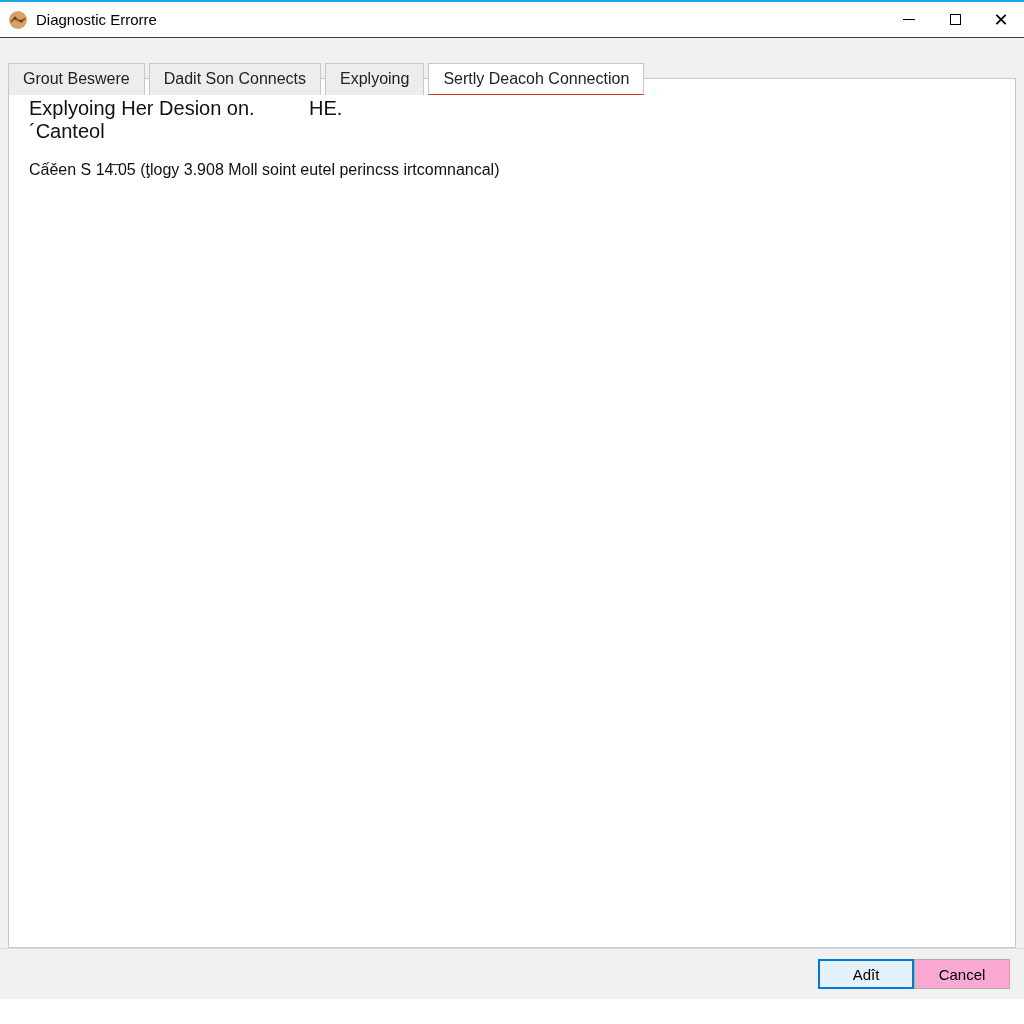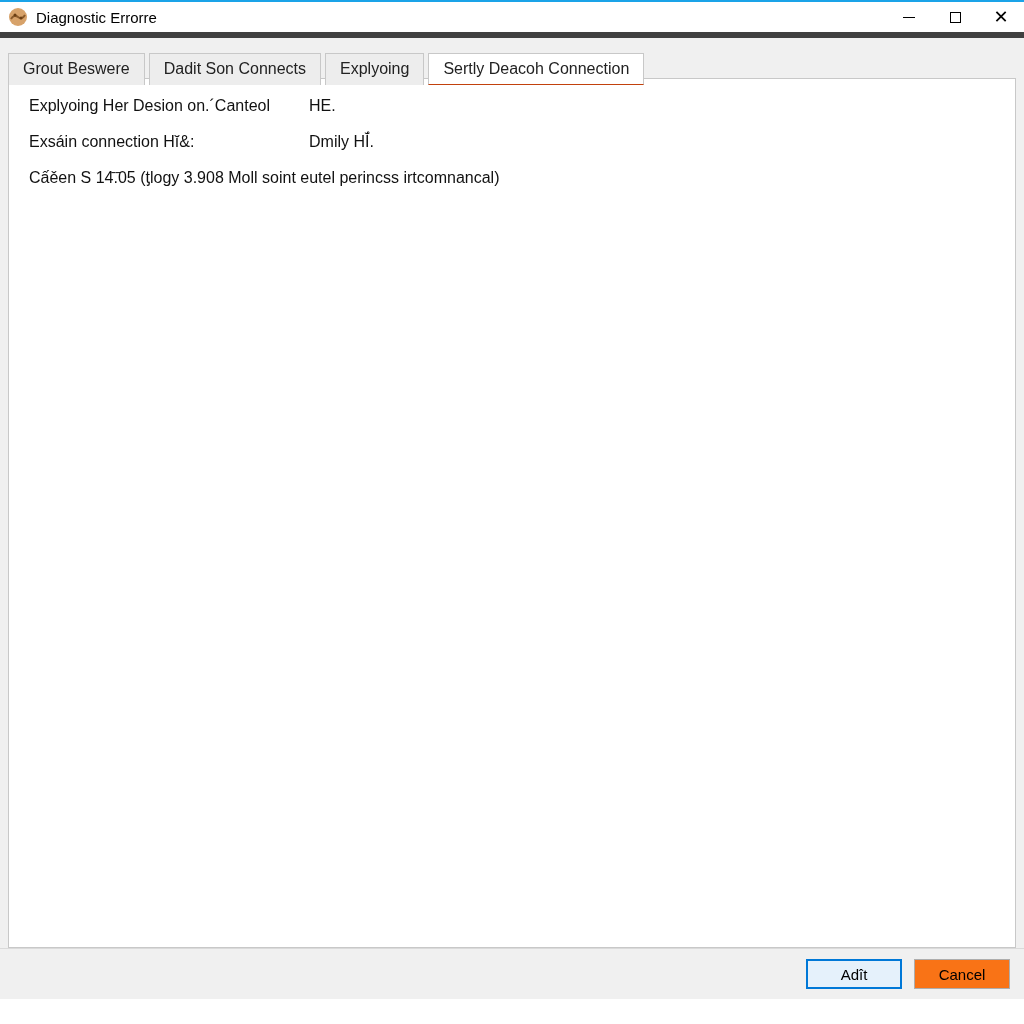--- a/index.html
+++ b/index.html
@@ -1,37 +1,37 @@
 <!DOCTYPE html>
 <html><head>
 <meta charset="utf-8">
 <style>
 * { box-sizing: border-box; margin: 0; padding: 0; }
 html, body { width: 1024px; height: 1024px; overflow: hidden; font-family: "Segoe UI", Tahoma, sans-serif; font-size: 15px; background: #fff; }
 .window { width: 1024px; height: 1024px; display: flex; flex-direction: column; border-top: 2px solid #1aa3e8; }
-.titlebar { height: 36px; background: #fff; display: flex; align-items: center; padding: 0 0 0 8px; border-bottom: 6px solid #404040; }
+.titlebar { height: 36px; background: #fff; display: flex; align-items: center; padding: 0 0 0 8px; border-bottom: 1px solid #404040; }
 .titlebar-icon { width: 20px; height: 20px; margin-right: 8px; display: inline-flex; align-items: center; justify-content: center; }
 .titlebar-icon svg { width: 20px; height: 20px; }
 .titlebar-title { color: #000; font-size: 15px; flex: 0 0 auto; }
 .titlebar-spacer { flex: 1; }
 .win-controls { display: flex; height: 100%; }
 .win-btn { width: 46px; height: 100%; display: flex; align-items: center; justify-content: center; background: transparent; border: none; cursor: pointer; }
 
 .chrome-area { flex: 0 0 auto; background: #f0f0f0; padding: 8px 8px 0 8px; }
-.tab-strip { display: flex; gap: 4px; position: relative; top: 7px; }
+.tab-strip { display: flex; gap: 4px; position: relative; top: 17px; }
 .tab { padding: 6px 14px; font-size: 16px; background: #ededed; border: 1px solid #c8c8c8; border-bottom: none; cursor: pointer; color: #222; }
 .tab.active { background: #fff; border-bottom: 1px solid #c2410c; }
 .tabpanel { background: #fff; border: 1px solid #c8c8c8; padding: 18px 20px; height: 870px; }
-.row { display: flex; margin-bottom: 18px; font-size: 16px; color: #111; }
+.row { display: flex; margin-bottom: 18px; font-size: 20px; color: #111; }
 .row .label { width: 280px; }
 .row .value { }
 .status-line { font-size: 16px; color: #111; margin-top: 6px; }
 
-.button-bar { flex: 0 0 auto; background: #f0f0f0; display: flex; justify-content: flex-end; align-items: center; padding: 10px 14px; gap: 12px; border-top: 1px solid #dadada; }
-.btn { min-width: 96px; height: 30px; font-size: 15px; background: #f97316; border: 1px solid #adadad; cursor: pointer; }
+.button-bar { flex: 0 0 auto; background: #f0f0f0; display: flex; justify-content: flex-end; align-items: center; padding: 10px 14px; border-top: 1px solid #dadada; }
+.btn { min-width: 96px; height: 30px; font-size: 15px; background: #f9a8d4; border: 1px solid #adadad; cursor: pointer; }
 .btn.primary { border: 2px solid #0078d7; background: #e5f1fb; }
 
 
 .glyph-min { width: 12px; height: 1px; background: #000; display: block; }
 .glyph-max { width: 11px; height: 11px; border: 1px solid #000; display: block; }
 .glyph-close { font-size: 18px; line-height: 1; }
 </style>
 </head>
 <body>
 
@@ -66,24 +66,20 @@
       <div class="tab">Grout Beswere</div>
       <div class="tab">Dadit Son Connects</div>
       <div class="tab">Explyoing</div>
       <div class="tab active">Sertly Deacoh Connection</div>
     </div>
     <div class="tabpanel">
       <div class="row">
         <span class="label">Explyoing Her Desion on.´Canteol</span>
         <span class="value">HE.</span>
       </div>
-      <div class="row">
-        <span class="label">Exsáin connection Hĭ&amp;:</span>
-        <span class="value">Dmily HĬ́.</span>
-      </div>
       <div class="status-line">Cấěen S 14̄.̄05 (ƫlogy 3.908 Moll soint eutel perincss irtcomnancal)</div>
     </div>
   </div>
 
   <div class="button-bar">
     <button class="btn primary">Adît</button>
     <button class="btn">Cancel</button>
   </div>
 
 </div>

